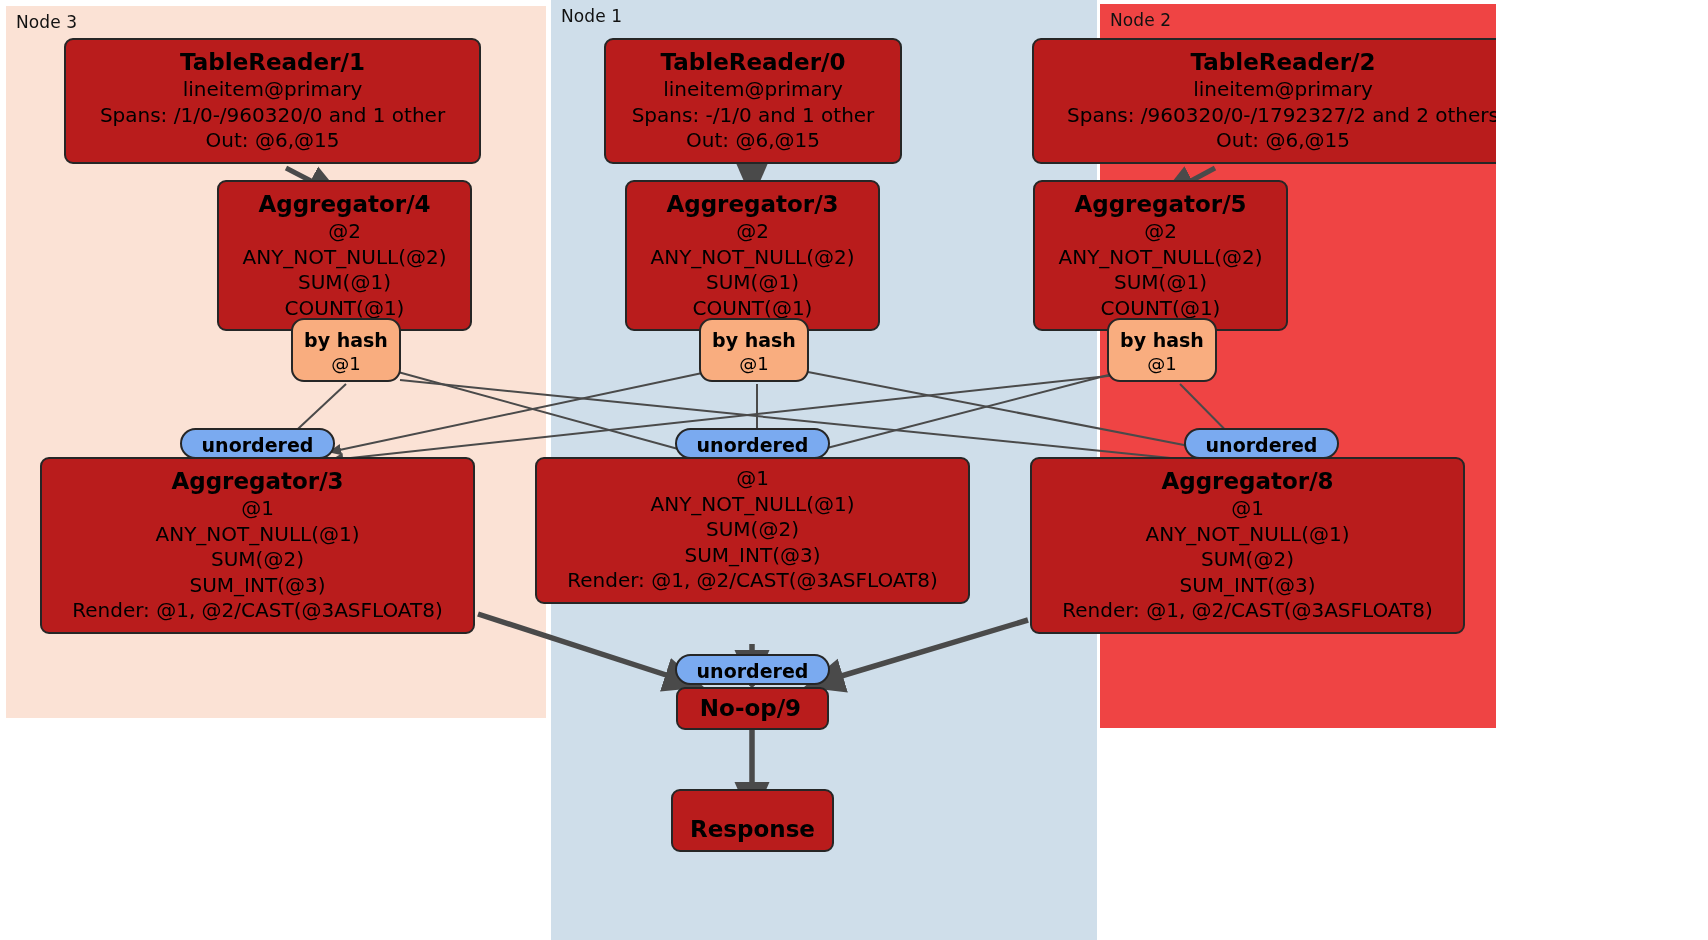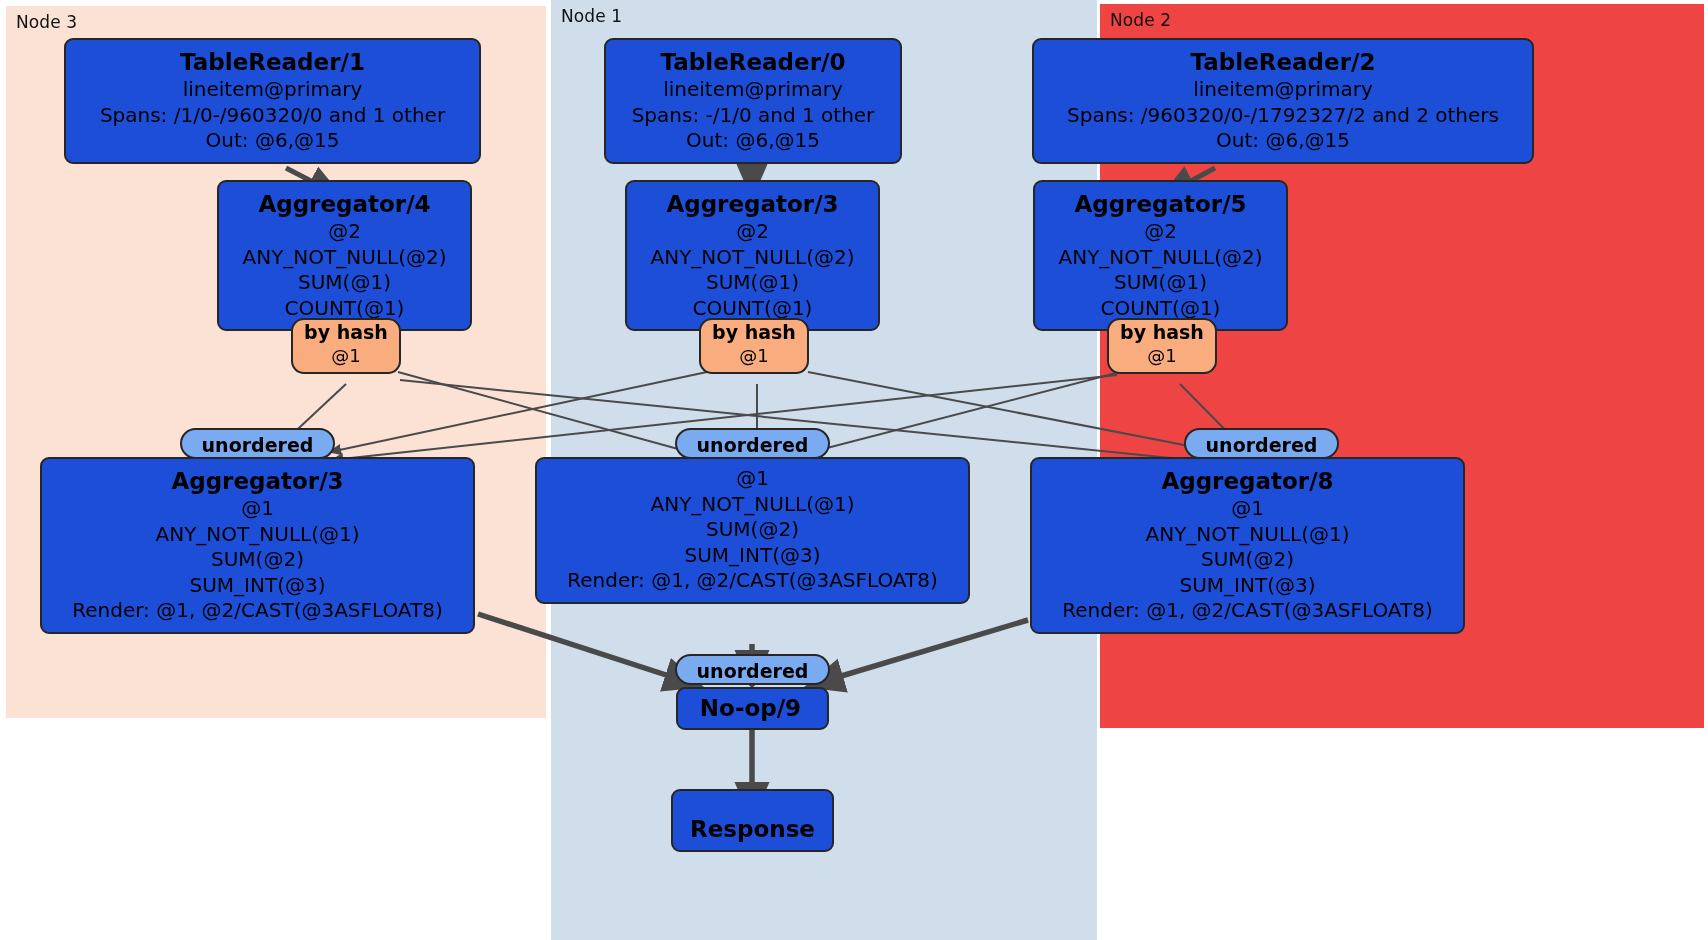--- a/index.html
+++ b/index.html
@@ -1,55 +1,55 @@
 <!DOCTYPE html>
 <html><head>
 <meta charset="utf-8">
 <style>
   html,body{margin:0;padding:0;background:#ffffff;}
   body{font-family:"DejaVu Sans","Liberation Sans",sans-serif;}
-  #stage{position:relative;width:1708px;height:940px;overflow:hidden;background:#fff;}
+  #stage{position:relative;width:1496px;height:940px;overflow:hidden;background:#fff;}
 
   
   .region{position:absolute;box-sizing:border-box;}
   .region .region-label{
     position:absolute;left:10px;top:6px;
     font-size:17px;color:#111;letter-spacing:.1px;
     font-family:"DejaVu Sans","Liberation Sans",sans-serif;
   }
   #region-node3{left:6px;  top:6px;  width:540px; height:712px; background:#fbe2d5;}
   #region-node1{left:551px;top:0px;  width:546px; height:940px; background:#cfdeea;}
   #region-node2{left:1100px;top:4px; width:604px; height:724px; background:#ef4444;}
 
   
   #edges{position:absolute;left:0;top:0;width:1708px;height:940px;pointer-events:none;}
 
   
   .proc{
     position:absolute;box-sizing:border-box;
-    background:#1d4ed8;border:2px solid #262626;border-radius:9px;
+    background:#b91c1c;border:2px solid #262626;border-radius:9px;
     text-align:center;color:#000;
     font-size:20px;line-height:25.5px;
     padding:7px 10px 8px 10px;
     font-family:"DejaVu Sans","Liberation Sans",sans-serif;
     z-index:4;
   }
   .proc .ttl{font-weight:bold;font-size:23px;line-height:30px;display:block;}
   .proc .ln{display:block;white-space:nowrap;text-align:center;}
 
   
   .pill{
     position:absolute;box-sizing:border-box;
     border:2px solid #262626;text-align:center;color:#000;
     font-family:"DejaVu Sans","Liberation Sans",sans-serif;
     z-index:6;
   }
   .pill .p1{display:block;font-weight:bold;font-size:19px;line-height:24px;}
   .pill .p2{display:block;font-size:18px;line-height:23px;}
-  .pill.hash{background:#f9ad7f;border-radius:13px;padding:0 0 5px 0;}
+  .pill.hash{background:#f9ad7f;border-radius:13px;padding:8px 0 5px 0;}
   .pill.unord{background:#7aaaf0;border-radius:17px;padding:3px 0 0 0;}
 </style>
 </head>
 <body>
 
 <div id="stage">
 
   <div class="region" id="region-node3">
     <span class="region-label">Node 3</span>
   </div>

